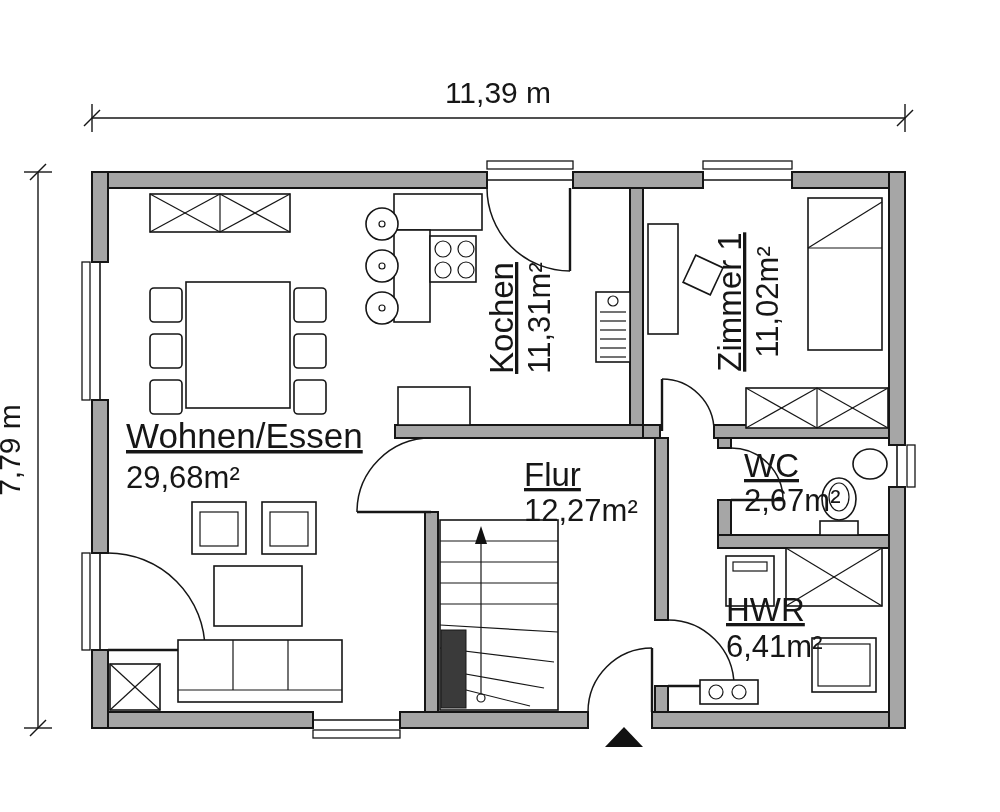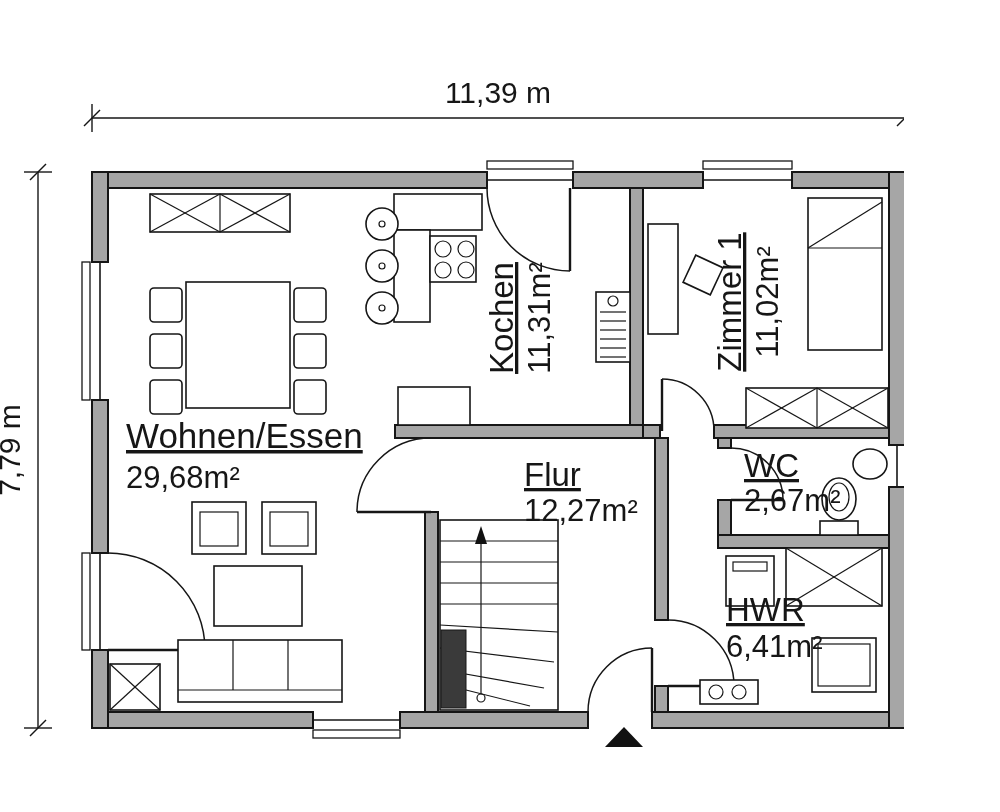--- a/index.html
+++ b/index.html
@@ -1,18 +1,18 @@
 <!DOCTYPE html>
 <html style="--bg: #ffffff; --line: #161616; --wall: #a6a6a6; --marker: #111111;"><head>
 <meta charset="utf-8">
 <style>
   :root { --bg:#ffffff; --line:#161616; --wall:#a6a6a6; --marker:#111111; }
   * { box-sizing:border-box; }
   body { margin:0; background:var(--bg); }
-  .stage { position:relative; width:904px; height:812px; background:var(--bg); overflow:hidden;text-align:right; }
+  .stage { position:relative; width:1000px; height:812px; background:var(--bg); overflow:hidden;text-align:right; }
   svg { display:block; }
   text { font-family:"Liberation Sans","DejaVu Sans",sans-serif; fill:var(--line); }
   .name { font-size:33px; text-decoration:underline; }
   .big  { font-size:35px; }
   .area { font-size:31px; }
   .dimlabel { font-size:30px; }
   .wall { fill:var(--wall); stroke:var(--line); stroke-width:2; }
   .furn { fill:#ffffff; stroke:var(--line); stroke-width:1.6; }
   .thin { stroke:var(--line); stroke-width:1.2; fill:none; }
   .door-arc { stroke:var(--line); stroke-width:1.5; fill:none; }

